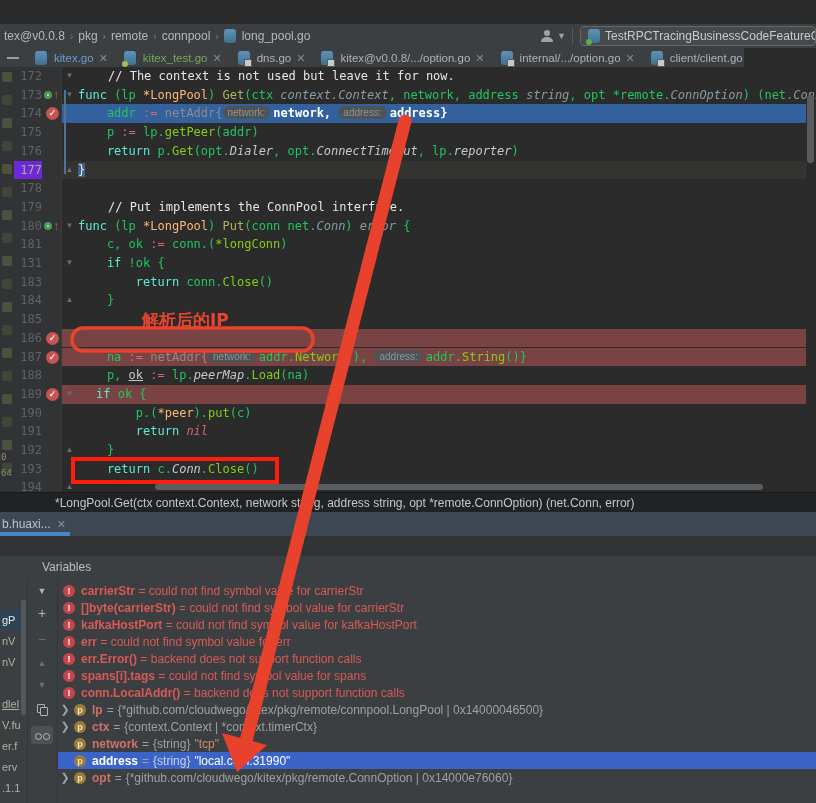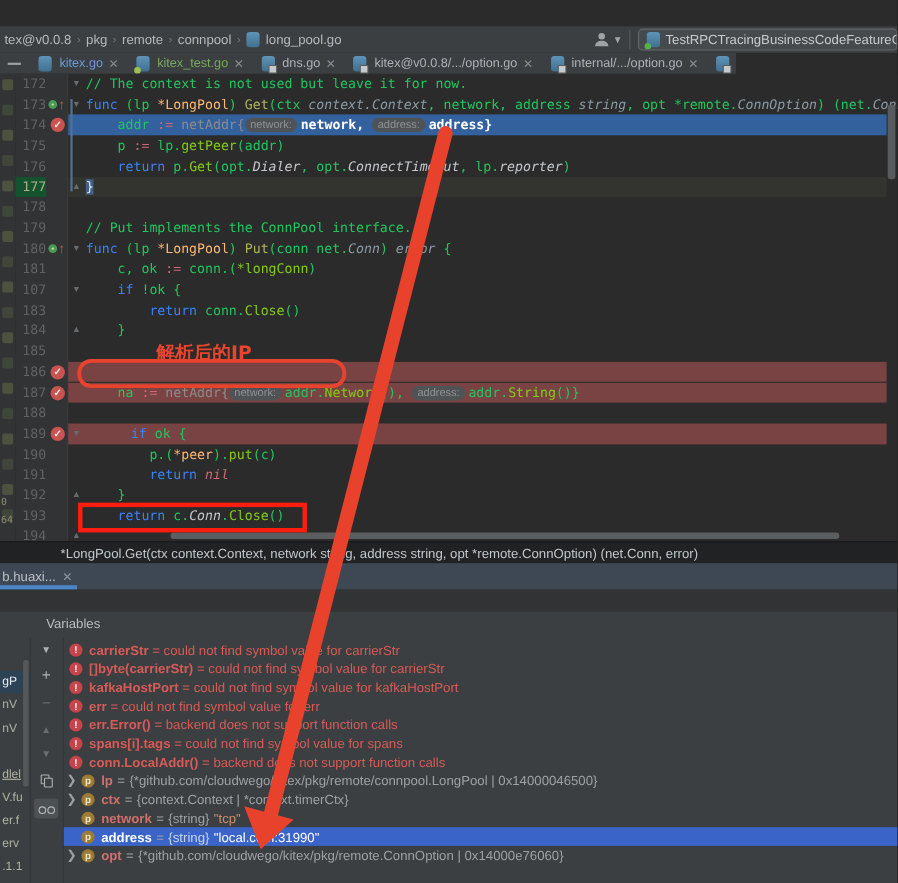--- a/index.html
+++ b/index.html
@@ -29,21 +29,21 @@
   .ddcaret{color:#9fa3a6;font-size:9px;margin:0 6px 0 2px;}
   .tb-sep{width:1px;height:18px;background:#55595b;margin-right:7px;}
   .runbox{width:236px;height:20px;background:#464a4c;border:1px solid #646869;border-radius:4px;
           display:flex;align-items:center;overflow:hidden;padding:0 5px;}
   .runbox .goicon{margin-right:5px;}
   .runbox .goicon.run:after{content:"";position:absolute;left:-2px;bottom:-2px;width:6px;height:6px;
           background:#57b04c;border-radius:50%;}
   .runlabel{font-size:12px;color:#c7cbce;white-space:nowrap;}
 
   
-  .tabbar{position:absolute;left:0;top:48px;width:669px;height:20px;background:#3c3f41;
+  .tabbar{position:absolute;left:0;top:48px;width:744px;height:20px;background:#3c3f41;
           display:flex;align-items:stretch;overflow:hidden;}
   .tab-dash{width:26px;display:flex;align-items:center;justify-content:center;flex:none;}
   .tab-dash i{display:block;width:12px;height:2px;background:#9da0a2;}
   .tab{display:flex;align-items:center;padding:0 7px;font-size:11.5px;white-space:nowrap;
        color:#adb2b8;flex:none;position:relative;}
   .tab .lbl{margin:0 3px;}
   .tab .x{color:#84898e;font-size:11px;margin-left:2px;}
   .tab.c-blue .lbl{color:#6b9bd2;}
   .tab.c-green .lbl{color:#76a95a;}
 
@@ -53,33 +53,33 @@
   .sq{position:absolute;left:2px;width:10px;height:10px;border-radius:2px;}
   .ed-gutter-bg{position:absolute;left:14px;top:0;width:48px;height:425px;background:#313335;border-right:1px solid #3a3a3a;}
   .sliver-frag{position:absolute;left:1px;font-size:9px;color:#8c8d6e;font-family:"DejaVu Sans Mono",monospace;}
   .ed-row{position:absolute;left:0;width:816px;height:19px;}
   .rowbg{position:absolute;left:62px;right:10px;top:0;height:18.7px;}
   .rowbg.exec{background:#33619e;}
   .rowbg.bp{background:#7a4343;}
   .rowbg.caret{background:#333430;}
   .lnum{position:absolute;left:14px;top:0;width:28px;height:18.7px;text-align:right;
         font:12px "DejaVu Sans Mono",monospace;color:#606366;line-height:18.7px;}
-  .lnum.caret{background:#14532d;color:#b2ae8a;}
+  .lnum.caret{background:#6d28d9;color:#b2ae8a;}
   .ic-slot{position:absolute;left:43px;top:0;width:18px;height:18.7px;}
   .bpdot{position:absolute;left:3px;top:3px;width:13px;height:13px;border-radius:50%;background:#c75450;
          color:#f3eded;font-size:9px;font-weight:bold;text-align:center;line-height:13px;}
   .impl-dot{position:absolute;left:1px;top:5px;width:8px;height:8px;border-radius:50%;background:#4a9c54;}
   .impl-dot:after{content:"";position:absolute;left:3px;top:3px;width:2px;height:2px;background:#cfe4cf;border-radius:50%;}
   .impl-arr{position:absolute;left:10px;top:1px;color:#b5664c;font-size:12px;font-weight:bold;line-height:16px;}
   .fold{position:absolute;left:63px;top:0;width:13px;height:18.7px;color:#6a6d6f;font-size:8px;
         text-align:center;line-height:18.7px;}
   .code{position:absolute;top:0;height:18.7px;white-space:pre;
         font:12px "DejaVu Sans Mono",monospace;line-height:18.7px;}
-  .tk-c{color:#22c55e;}
-  .tk-k{color:#3b82f6;}
+  .tk-c{color:#e5e5e5;margin-left:30px;}
+  .tk-k{color:#5eead4;}
   .tk-f{color:#afb45c;}
   .tk-m{color:#84cc16;}
   .tk-t{color:#8a9ba5;font-style:italic;}
   .tk-r{color:#fdba74;}
   .tk-p{color:#22c55e;}
   .tk-o{color:#cf6a75;}
   .tk-g{color:#8c8c8c;}
   .tk-i{color:#c5c8cc;font-style:italic;}
   .tk-w{color:#ffffff;font-weight:bold;}
   .tk-n{color:#cf6a75;font-style:italic;}
@@ -303,21 +303,21 @@
           </div>
           <div class="fold">▼</div>
           <div class="code" style="left: 78px;"><span class="tk-k">func </span><span class="tk-p">(lp </span><span class="tk-r">*LongPool</span><span class="tk-p">) </span><span class="tk-f">Put</span><span class="tk-p">(conn net.</span><span class="tk-t">Conn</span><span class="tk-p">) </span><span class="tk-t">error</span><span class="tk-p"> {</span></div>
         </div>
         <div class="ed-row" style="top: 168.3px;">
           <div class="lnum">181</div>
           <div class="ic-slot"></div>
           <div class="code" style="left: 106.9px;"><span class="tk-p">c, ok </span><span class="tk-o">:=</span><span class="tk-p"> conn.(</span><span class="tk-m">*longConn</span><span class="tk-p">)</span></div>
         </div>
         <div class="ed-row" style="top: 187px;">
-          <div class="lnum">107</div>
+          <div class="lnum">131</div>
           <div class="ic-slot"></div>
           <div class="fold">▼</div>
           <div class="code" style="left: 106.9px;"><span class="tk-k">if </span><span class="tk-p">!ok {</span></div>
         </div>
         <div class="ed-row" style="top: 205.7px;">
           <div class="lnum">183</div>
           <div class="ic-slot"></div>
           <div class="code" style="left: 135.8px;"><span class="tk-k">return</span><span class="tk-p"> conn.</span><span class="tk-m">Close</span><span class="tk-p">()</span></div>
         </div>
         <div class="ed-row" style="top: 224.4px;">
@@ -342,29 +342,30 @@
           <div class="rowbg bp"></div>
           <div class="lnum">187</div>
           <div class="ic-slot">
             <div class="bpdot">✓</div>
           </div>
           <div class="code" style="left: 106.9px;"><span class="tk-p">na </span><span class="tk-o">:=</span><span class="tk-p"> </span><span class="tk-g">netAddr{</span><span class="tk-h">network:</span><span class="tk-p">addr.</span><span class="tk-m">Network</span><span class="tk-p">(), </span><span class="tk-h">address:</span><span class="tk-p">addr.</span><span class="tk-m">String</span><span class="tk-p">()}</span></div>
         </div>
         <div class="ed-row" style="top: 299.2px;">
           <div class="lnum">188</div>
           <div class="ic-slot"></div>
+          <div class="code" style="left: 106.9px;"><span class="tk-p">p, </span><span class="tk-u">ok</span><span class="tk-p"> </span><span class="tk-o">:=</span><span class="tk-p"> lp.</span><span class="tk-i">peerMap</span><span class="tk-p">.</span><span class="tk-m">Load</span><span class="tk-p">(na)</span></div>
         </div>
         <div class="ed-row" style="top: 317.9px;">
           <div class="rowbg bp"></div>
           <div class="lnum">189</div>
           <div class="ic-slot">
             <div class="bpdot">✓</div>
           </div>
           <div class="fold">▼</div>
-          <div class="code" style="left: 119px; text-align: center;"><span class="tk-k">if </span><span class="tk-p">ok {</span></div>
+          <div class="code" style="left: 96px; text-align: center;"><span class="tk-k">if </span><span class="tk-p">ok {</span></div>
         </div>
         <div class="ed-row" style="top: 336.6px;">
           <div class="lnum">190</div>
           <div class="ic-slot"></div>
           <div class="code" style="left: 135.8px;"><span class="tk-p">p.(</span><span class="tk-r">*peer</span><span class="tk-p">).</span><span class="tk-m">put</span><span class="tk-p">(c)</span></div>
         </div>
         <div class="ed-row" style="top: 355.3px;">
           <div class="lnum">191</div>
           <div class="ic-slot"></div>
           <div class="code" style="left: 135.8px;"><span class="tk-k">return </span><span class="tk-n">nil</span></div>

